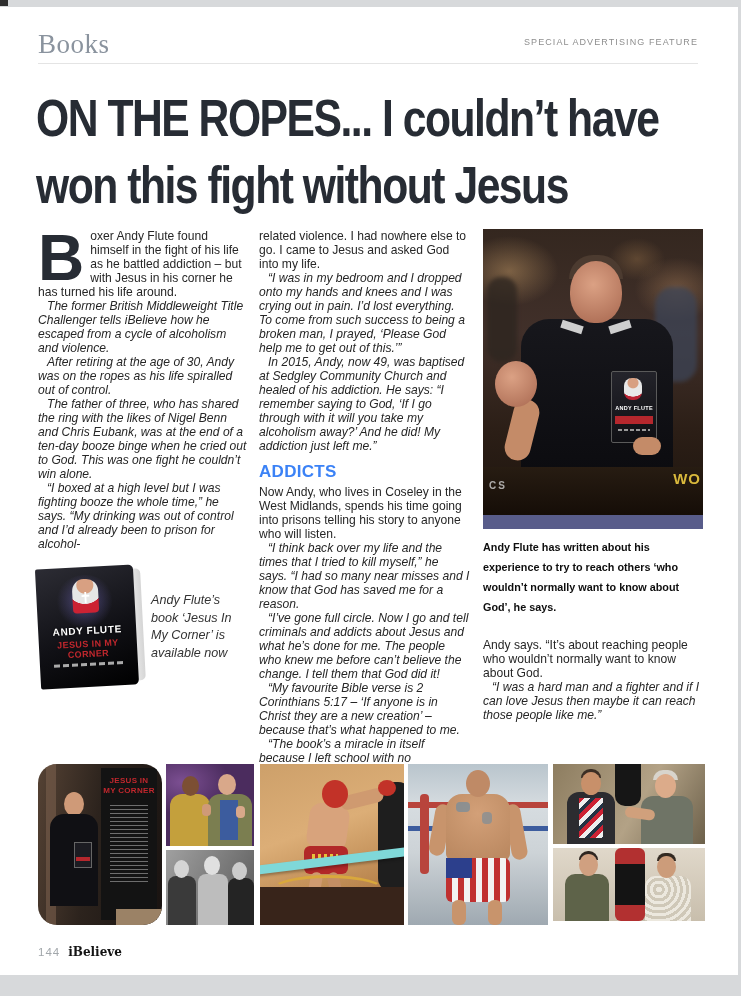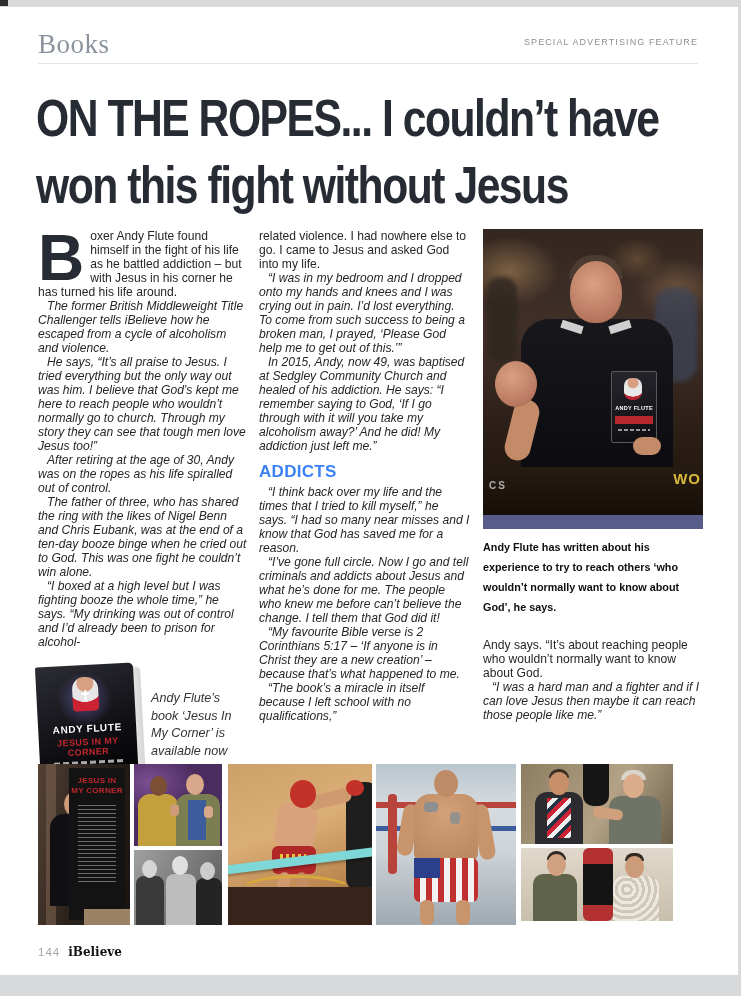--- a/index.html
+++ b/index.html
@@ -105,22 +105,22 @@
   .mp-mark{position:absolute;left:6px;bottom:38px;color:#cfcfcf;font-weight:bold;font-size:10px;opacity:.8;letter-spacing:2px;}
   .mp-canvas{position:absolute;left:0;bottom:0;width:100%;height:14px;background:#585c8a;}
 
   .photocap{font-weight:bold;font-size:10.8px;line-height:20px;color:#0e0e0e;margin-top:8px;width:216px;}
   .col3-text{margin-top:21px;}
 
   
   .strip{position:absolute;left:38px;top:757px;width:666px;height:173px;display:flex;z-index:5;background:#fff;}
   .strip .ph{position:relative;overflow:hidden;flex:none;}
   .scol{display:flex;flex-direction:column;flex:none;}
-  .s1{width:92px;height:161px;margin-right:4px;
-    background:linear-gradient(100deg,#554234 0%,#2c231d 45%,#191311 100%);}
+  .s1{width:124px;height:161px;margin-right:4px;
+    background:linear-gradient(100deg,#554234 0%,#2c231d 45%,#191311 100%);border-radius:19px;}
   .s1-door{position:absolute;left:8px;top:0;width:10px;height:100%;background:#7a5f4c;opacity:.6;}
   .s1-head{position:absolute;left:26px;top:28px;width:20px;height:24px;border-radius:50%;background:#cf9a78;}
   .s1-body{position:absolute;left:12px;top:50px;width:48px;height:92px;border-radius:14px 14px 0 0;background:#101014;}
   .s1-book{position:absolute;left:36px;top:78px;width:16px;height:24px;background:#1c1c22;border:1px solid #666;}
   .s1-book i{position:absolute;left:1px;right:1px;top:14px;height:4px;background:#b5272d;}
   .s1-banner{position:absolute;right:5px;top:4px;width:56px;height:152px;background:#131313;}
   .s1-banner .t{color:#c0272d;font-weight:bold;font-size:8px;line-height:9px;text-align:center;margin-top:8px;letter-spacing:.3px;}
   .s1-banner .lines{margin:10px auto 0;width:38px;height:78px;
     background:repeating-linear-gradient(180deg,rgba(255,255,255,.38) 0 1px,transparent 1px 4px);}
   .s1-table{position:absolute;right:0;bottom:0;width:46px;height:16px;background:#9b8266;}
@@ -214,21 +214,20 @@
   <h1 class="headline" style="margin:0;">
     <span>ON THE ROPES... I couldn’t have</span><br>
     <span>won this fight without Jesus</span>
   </h1>
 
   <div class="cols body-text">
 
     <div class="col1">
       <p><span class="dropcap">B</span><span>oxer Andy Flute found himself in the fight of his life as he battled addiction – but with Jesus in his corner he has turned his life around.</span></p>
       <p class="ind">The former British Middleweight Title Challenger tells iBelieve how he escaped from a cycle of alcoholism and violence.</p>
-      <p class="ind">He says, “It’s all praise to Jesus. I tried everything but the only way out was him. I believe that God’s kept me here to reach people who wouldn’t normally go to church. Through my story they can see that tough men love Jesus too!”</p>
       <p class="ind">After retiring at the age of 30, Andy was on the ropes as his life spiralled out of control.</p>
       <p class="ind">The father of three, who has shared the ring with the likes of Nigel Benn and Chris Eubank, was at the end of a ten-day booze binge when he cried out to God. This was one fight he couldn’t win alone.</p>
       <p class="ind">“I boxed at a high level but I was fighting booze the whole time,” he says. “My drinking was out of control and I’d already been to prison for alcohol-</p>
 
       <div class="bookblock">
         <div class="book">
           <div class="book-pages"></div>
           <div class="book-cover">
             <div class="bc-glow"></div>
             <div class="bc-boxer"></div>
@@ -240,20 +239,21 @@
         </div>
         <div class="bookcap">Andy Flute’s book ‘Jesus In My Corner’ is available now</div>
       </div>
     </div>
 
     <div class="col2">
       <p>related violence. I had nowhere else to go. I came to Jesus and asked God into my life.</p>
       <p class="ind">“I was in my bedroom and I dropped onto my hands and knees and I was crying out in pain. I’d lost everything. To come from such success to being a broken man, I prayed, ‘Please God help me to get out of this.’”</p>
       <p class="ind">In 2015, Andy, now 49, was baptised at Sedgley Community Church and healed of his addiction. He says: “I remember saying to God, ‘If I go through with it will you take my alcoholism away?’ And he did! My addiction just left me.”</p>
       <h2 class="subhead">ADDICTS</h2>
+      <p>Now Andy, who lives in Coseley in the West Midlands, spends his time going into prisons telling his story to anyone who will listen.</p>
       <p class="ind">“I think back over my life and the times that I tried to kill myself,” he says. “I had so many near misses and I know that God has saved me for a reason.</p>
       <p class="ind">“I’ve gone full circle. Now I go and tell criminals and addicts about Jesus and what he’s done for me. The people who knew me before can’t believe the change. I tell them that God did it!</p>
       <p class="ind">“My favourite Bible verse is 2 Corinthians 5:17 – ‘If anyone is in Christ they are a new creation’ – because that’s what happened to me.</p>
       <p class="ind">“The book’s a miracle in itself because I left school with no qualifications,”</p>
     </div>
 
     <div class="col3">
       <div class="mainphoto">
         <div class="mp-bgman"></div>
         <div class="mp-bgman2"></div>

